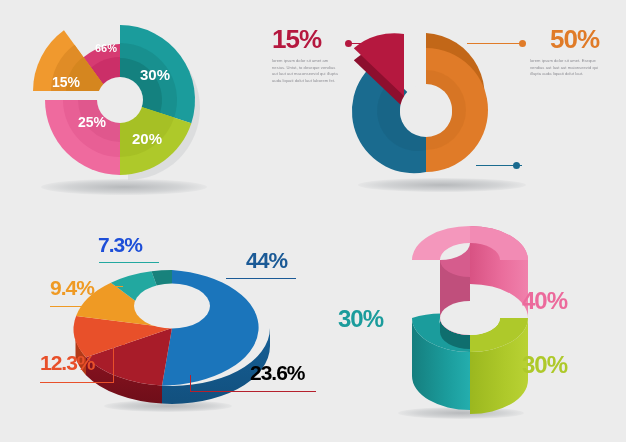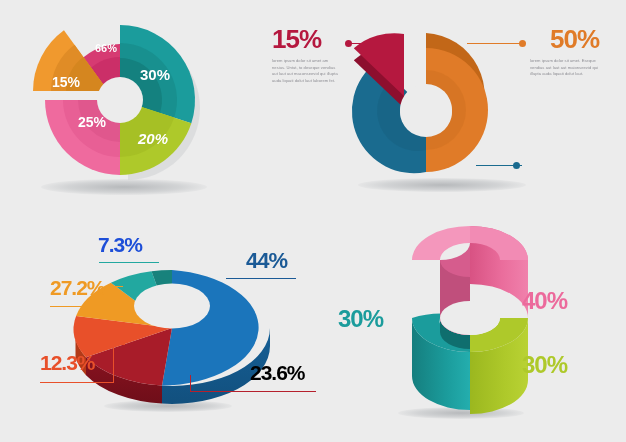--- a/index.html
+++ b/index.html
@@ -95,21 +95,21 @@
         <path d="M120,100 L78,100 A42,42 0 0 1 95.32,65.99 Z" fill="#d5861f"></path>
       </g>
 
       <circle cx="120" cy="100" r="23" fill="#ececec"></circle>
     </g>
   </svg>
 
   <div class="ring-label" style="left:140px;top:66px;font-size:15px;">
     <span>30%</span>
   </div>
-  <div class="ring-label" style="left:138px;top:130px;font-size:15px;font-style:italic;">
+  <div class="ring-label" style="left:132px;top:130px;font-size:15px;">
     <span>20%</span>
   </div>
   <div class="ring-label" style="left:78px;top:114px;font-size:14px;">
     <span>25%</span>
   </div>
   <div class="ring-label" style="left:52px;top:74px;font-size:14px;">
     <span>15%</span>
   </div>
   <div class="ring-label" style="left:95px;top:42px;font-size:11px;">
     <span>66%</span>
@@ -210,21 +210,21 @@
       <path d="M-38,-22 A38,22.5 0 0 0 38,-22 L38,-22 A38,22.5 0 0 1 -38,-22 Z" fill="#0d4a6e" opacity=".25"></path>
     </g>
   </svg>
 
   <div class="big-pct" style="position:absolute;left:245px;top:245px;font-size:22px;color:#1b5a96;top:30px;left:246px;">44%</div>
   <div class="underline" style="left:226px;top:58px;width:70px;border-color:#1b5a96;"></div>
 
   <div class="big-pct" style="position:absolute;left:98px;top:14px;font-size:21px;color:#1d4ed8;">7.3%</div>
   <div class="underline" style="left:99px;top:42px;width:60px;border-color:#22a8a0;"></div>
 
-  <div class="big-pct" style="position:absolute;left:50px;top:57px;font-size:21px;color:#ef9a24;">27.2%</div>
+  <div class="big-pct" style="position:absolute;left:50px;top:57px;font-size:21px;color:#ef9a24;">9.4%</div>
   <div class="leader-h" style="left:50px;top:86px;width:62px;border-color:#ef9a24;"></div>
   <div class="leader-v" style="left:111px;top:66px;height:21px;border-color:#ef9a24;"></div>
   <div class="leader-h" style="left:111px;top:66px;width:12px;border-color:#ef9a24;"></div>
 
   <div class="big-pct" style="position:absolute;left:40px;top:132px;font-size:21px;color:#e8502a;">12.3%</div>
   <div class="leader-h" style="left:40px;top:162px;width:74px;border-color:#e8502a;"></div>
   <div class="leader-v" style="left:113px;top:124px;height:39px;border-color:#e8502a;"></div>
   <div class="leader-h" style="left:113px;top:124px;width:12px;border-color:#e8502a;"></div>
 
   <div class="big-pct" style="position:absolute;left:250px;top:142px;font-size:21px;color:#000000;">23.6%</div>

